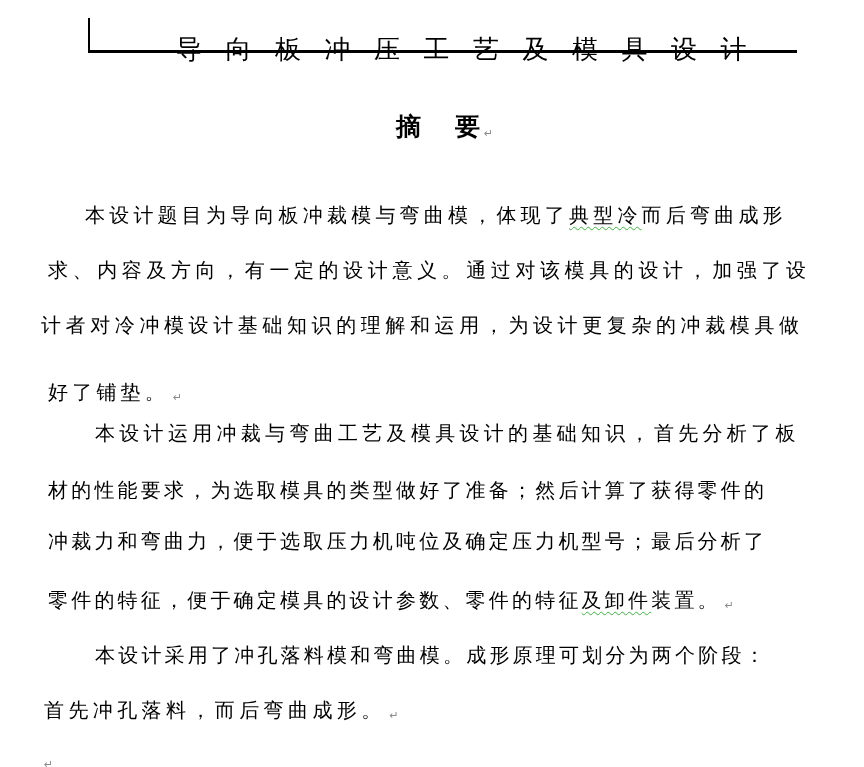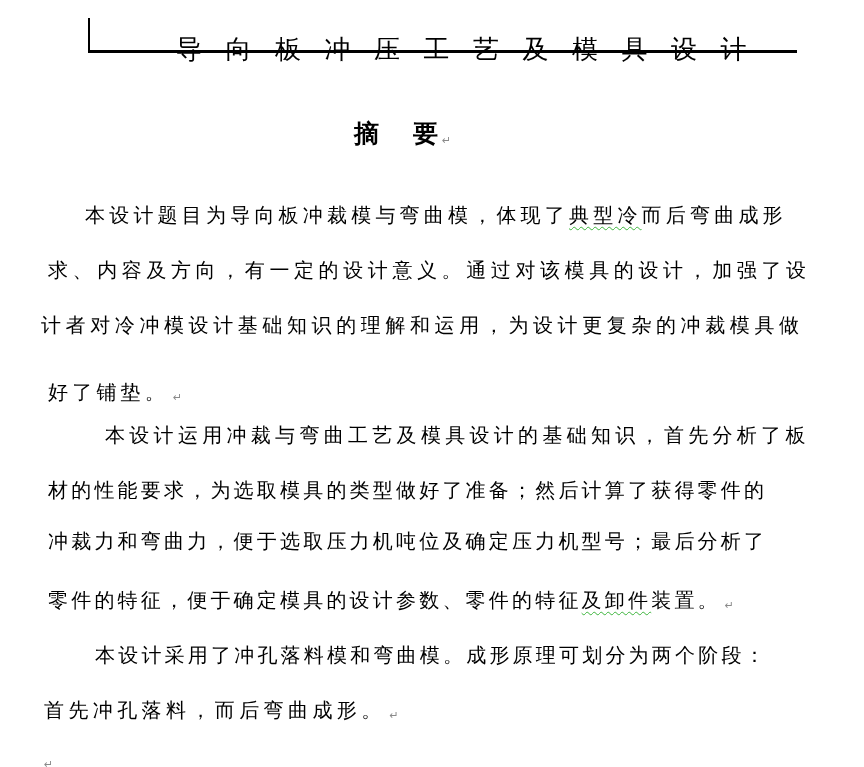--- a/index.html
+++ b/index.html
@@ -13,23 +13,23 @@
     border-bottom: 3px solid #000000;
   }
   .header-cursor {
     position: absolute; left: 0; top: 0; width: 2px; height: 34px; background: #000;
   }
   .header-title {
     position: absolute; left: 88px; top: 1px;
     font-size: 26px; letter-spacing: 23.5px; white-space: nowrap; line-height: 30px;
   }
   .abstract-title {
-    position: absolute; left: 354px; top: 113px;
+    position: absolute; left: 396px; top: 113px;
     font-size: 25px; font-weight: bold; letter-spacing: 0; white-space: nowrap;
-    line-height: 42px;
+    line-height: 28px;
   }
   .abstract-title .gap { display: inline-block; width: 34px; }
   .pmark {
     color: #8a8a8a; font-size: 11px; font-weight: normal; margin-left: 4px;
     vertical-align: -2px;
   }
   .line {
     position: absolute; white-space: nowrap; font-size: 20px; line-height: 26px;
     letter-spacing: 4.2px;
   }
@@ -50,21 +50,21 @@
 <div class="abstract-title"><span>摘</span><span class="gap"></span><span>要</span><span class="pmark">↵</span></div>
 
 <div>
   <div class="line" style="left:85px; top:202px;"><span>本设计题目为导向板冲裁模与弯曲模，体现了</span><span class="wavy">典型冷</span><span>而后弯曲成形</span></div>
   <div class="line" style="left:48px; top:257px; letter-spacing:4.6px;">求、内容及方向，有一定的设计意义。通过对该模具的设计，加强了设</div>
   <div class="line" style="left:41px; top:312px; letter-spacing:4.6px;">计者对冷冲模设计基础知识的理解和运用，为设计更复杂的冲裁模具做</div>
   <div class="line" style="left:48px; top:367px;margin-top:12px;"><span>好了铺垫。</span><span class="pmark">↵</span></div>
 </div>
 
 <div>
-  <div class="line" style="left:105px; top:422px; letter-spacing:4.3px;">本设计运用冲裁与弯曲工艺及模具设计的基础知识，首先分析了板</div>
+  <div class="line" style="left:95px; top:422px; letter-spacing:4.3px;font-family:Liberation Mono, monospace;">本设计运用冲裁与弯曲工艺及模具设计的基础知识，首先分析了板</div>
   <div class="line" style="left:48px; top:477px; letter-spacing:3.2px;">材的性能要求，为选取模具的类型做好了准备；然后计算了获得零件的</div>
   <div class="line" style="left:48px; top:528px; letter-spacing:3.2px;">冲裁力和弯曲力，便于选取压力机吨位及确定压力机型号；最后分析了</div>
   <div class="line" style="left:48px; top:587px; letter-spacing:3.2px;"><span>零件的特征，便于确定模具的设计参数、零件的特征</span><span class="wavy">及卸件</span><span>装置。</span><span class="pmark">↵</span></div>
 </div>
 
 <div>
   <div class="line" style="left:95px; top:642px; letter-spacing:3.2px;">本设计采用了冲孔落料模和弯曲模。成形原理可划分为两个阶段：</div>
   <div class="line" style="left:44px; top:697px; letter-spacing:4.4px;"><span>首先冲孔落料，而后弯曲成形。</span><span class="pmark">↵</span></div>
 </div>
 

